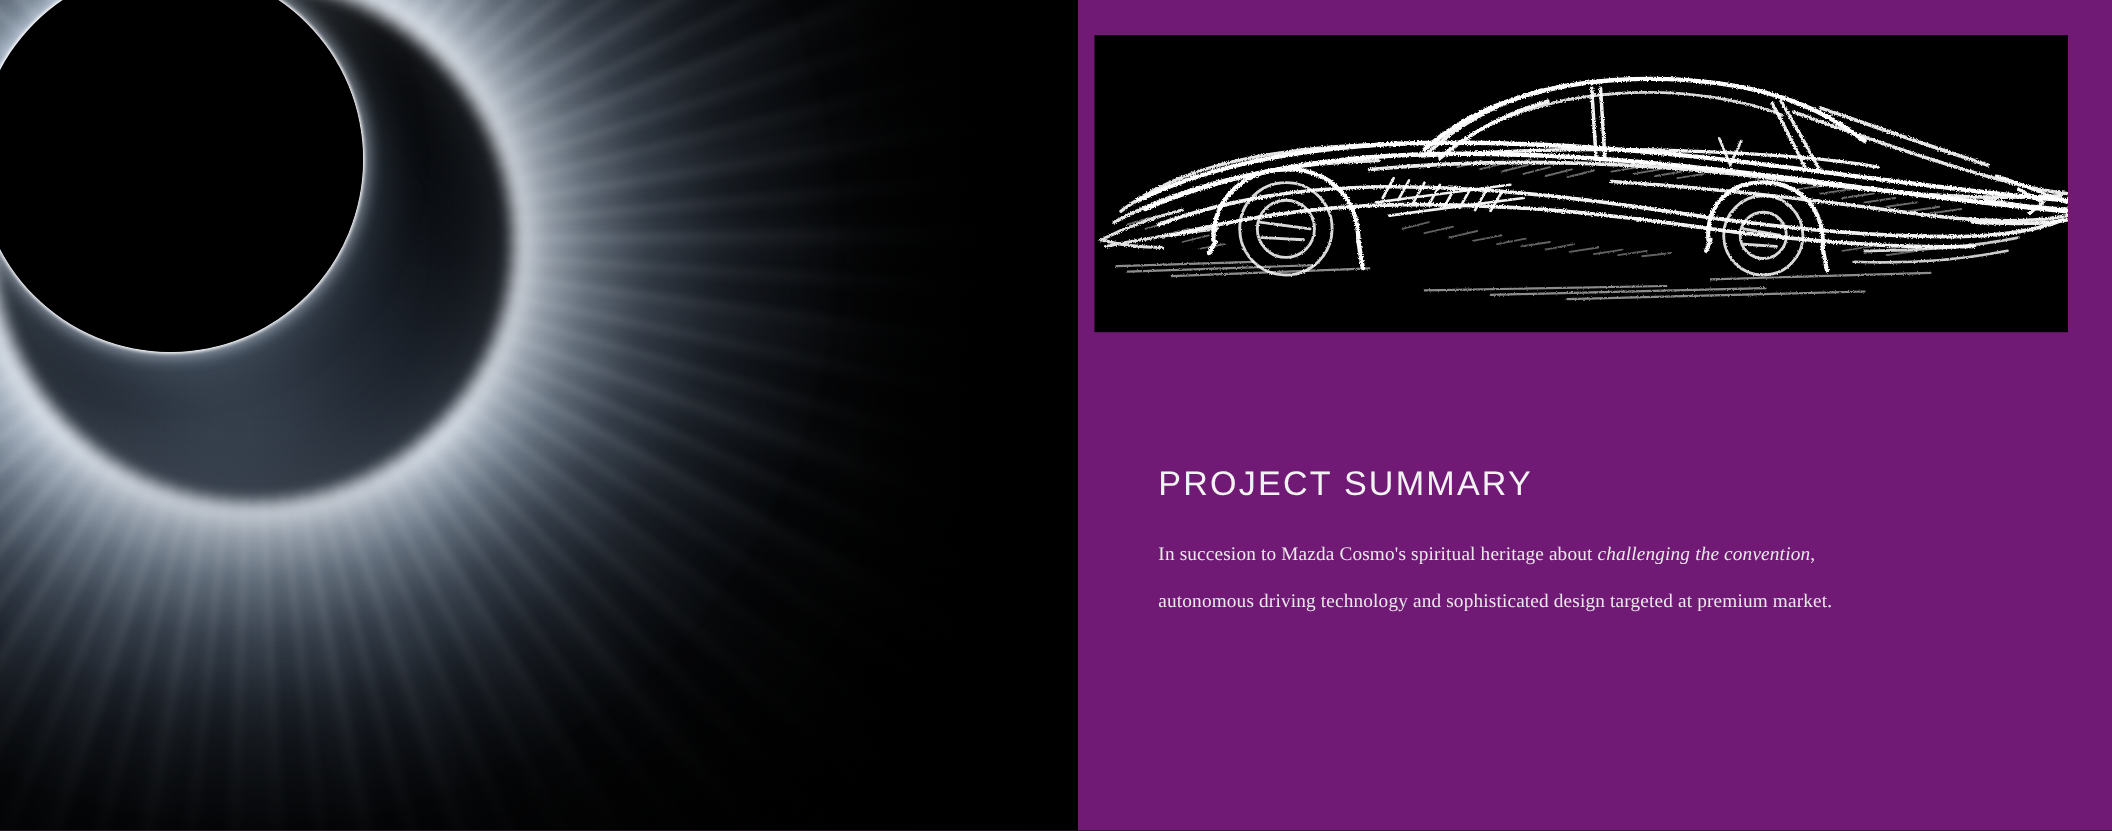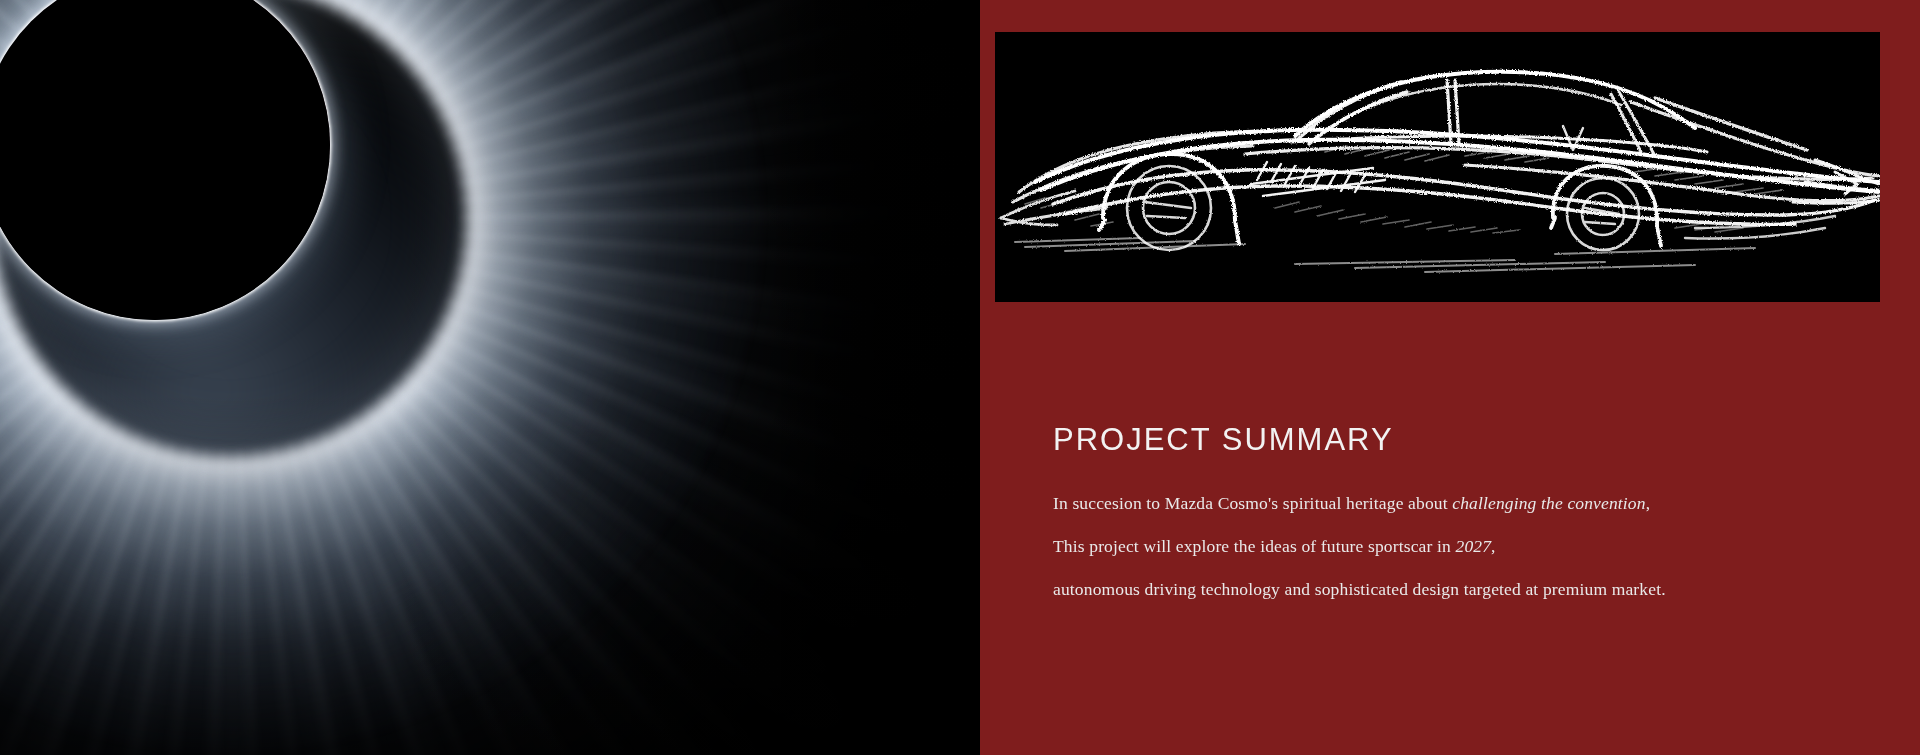--- a/index.html
+++ b/index.html
@@ -5,21 +5,21 @@
 <style>
   html, body {
     margin: 0; padding: 0;
     background: #000;
     width: 1920px; height: 755px;
     overflow: hidden;
   }
   #stage {
     position: relative;
     width: 1920px; height: 755px;
-    background: #7f1d1d;
+    background: #701a75;
     font-family: "Liberation Sans", "DejaVu Sans", sans-serif;
   }
 
   
   #eclipse-panel {
     position: absolute;
     left: 0; top: 0;
     width: 980px; height: 755px;
     overflow: hidden;
     background: #000;
@@ -376,23 +376,20 @@
     </svg>
   </div>
 
   <div id="summary-block">
     <h1 id="summary-title">PROJECT SUMMARY</h1>
 
     <p class="summary-line">
       <span>In succesion to Mazda Cosmo's spiritual heritage about </span><span class="em-italic">challenging the convention</span><span>,</span>
     </p>
 
-    <p class="summary-line">
-      <span>This project will explore the ideas of future sportscar in </span><span class="em-italic">2027</span><span>,</span>
-    </p>
 
 
     <p class="summary-line">
       <span>autonomous driving technology and sophisticated design targeted at premium market.</span>
     </p>
   </div>
 
 </div>
 
 </body></html>

